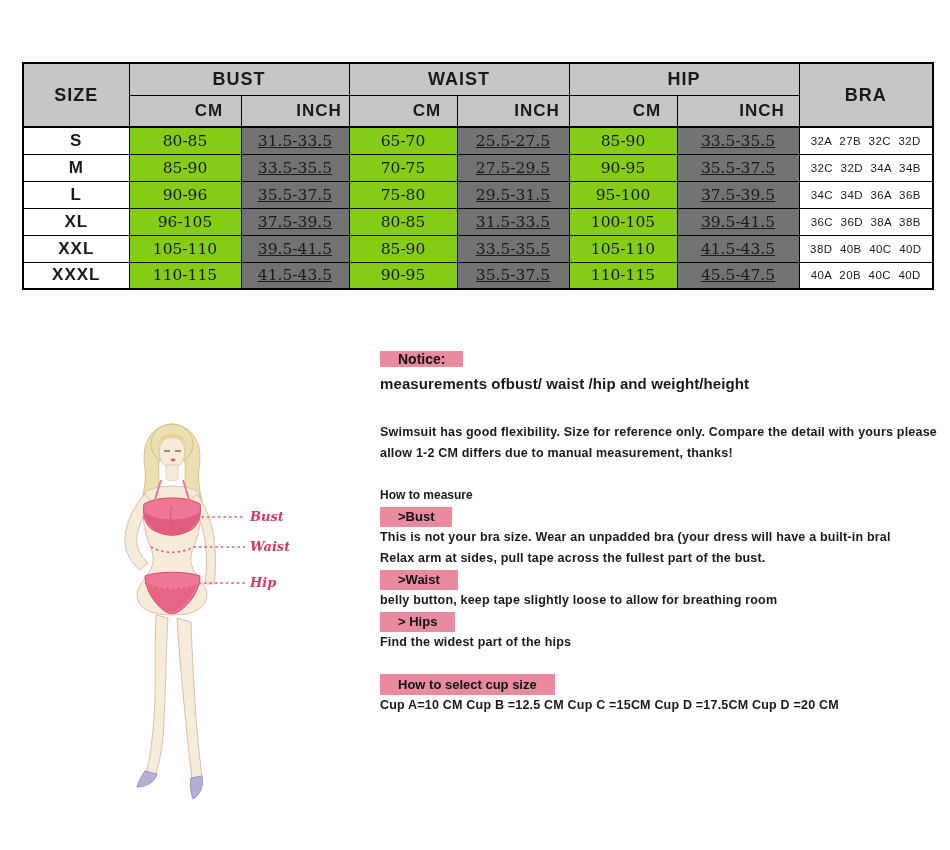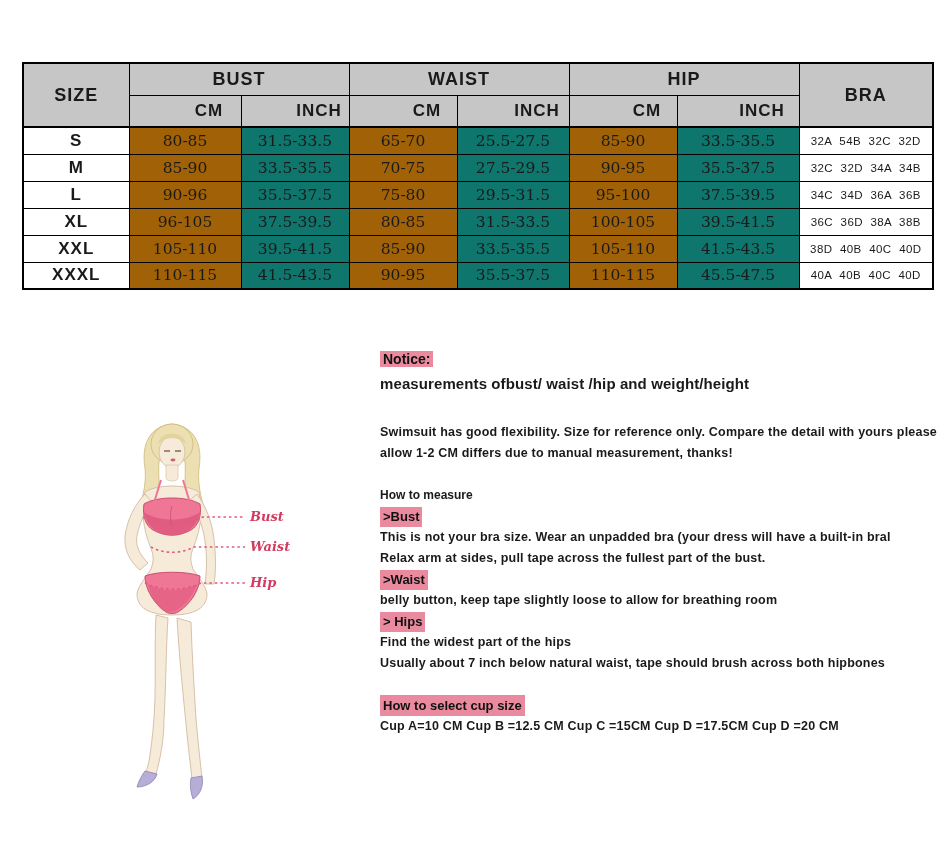--- a/index.html
+++ b/index.html
@@ -12,30 +12,30 @@
         border:2px solid #000;}
   table.size-chart th,table.size-chart td{border:1px solid #000;text-align:center;
         vertical-align:middle;padding:0;overflow:hidden;white-space:nowrap;}
   table.size-chart thead th{background:#c6c6c6;font-size:18px;font-weight:600;
         letter-spacing:1px;font-family:"Liberation Sans",sans-serif;}
   table.size-chart thead tr.r1 th{height:31px;}
   table.size-chart thead tr.r2 th{height:30px;font-size:17px;padding-left:48px;}
   table.size-chart thead{border-bottom:2px solid #000;}
   table.size-chart tbody tr{height:27px;}
   td.size-cell{font-size:17px;font-weight:600;letter-spacing:1px;}
-  td.num{font-family:"DejaVu Serif",serif;font-size:15.5px;background:#a16207;}
-  td.num.inch{background:#0f766e;}
+  td.num{font-family:"DejaVu Serif",serif;font-size:15.5px;background:#84cc16;}
+  td.num.inch{background:#737373;text-decoration:underline;}
   td.bra-cell{font-size:11.5px;letter-spacing:.4px;word-spacing:4px;font-weight:500;}
 
   
   #figure-box{position:absolute;left:95px;top:418px;width:240px;height:400px;}
 
   
   #text-col{position:absolute;left:380px;top:351px;width:562px;}
-  .hl{display:inline-block;background:#ea8a9f;color:#111;padding:0 3px;}
+  .hl{display:inline-block;background:#ea8a9f;color:#111;padding:0 18px;}
   .notice-head{font-size:14px;font-weight:bold;margin-bottom:7px;}
   .big-line{font-size:15px;font-weight:bold;line-height:20.5px;letter-spacing:.1px;}
   .gap-lg{height:27px;}
   .gap-md{height:21px;}
   .sm-line{font-size:12.5px;font-weight:bold;line-height:21px;letter-spacing:.2px;}
   .sec-title{font-size:12px;font-weight:bold;line-height:21px;}
   .sec-head{font-size:13px;font-weight:bold;line-height:20px;margin-top:1px;}
   .cup-head{font-size:13px;font-weight:bold;line-height:21px;margin-top:0;text-decoration:underline;}
 </style>
 </head>
@@ -74,21 +74,21 @@
       </thead>
       <tbody>
         <tr>
           <td class="size-cell">S</td>
           <td class="num">80-85</td>
           <td class="num inch">31.5-33.5</td>
           <td class="num">65-70</td>
           <td class="num inch">25.5-27.5</td>
           <td class="num">85-90</td>
           <td class="num inch">33.5-35.5</td>
-          <td class="bra-cell">32A 54B 32C 32D</td>
+          <td class="bra-cell">32A 27B 32C 32D</td>
         </tr>
         <tr>
           <td class="size-cell">M</td>
           <td class="num">85-90</td>
           <td class="num inch">33.5-35.5</td>
           <td class="num">70-75</td>
           <td class="num inch">27.5-29.5</td>
           <td class="num">90-95</td>
           <td class="num inch">35.5-37.5</td>
           <td class="bra-cell">32C 32D 34A 34B</td>
@@ -124,21 +124,21 @@
           <td class="bra-cell">38D 40B 40C 40D</td>
         </tr>
         <tr>
           <td class="size-cell">XXXL</td>
           <td class="num">110-115</td>
           <td class="num inch">41.5-43.5</td>
           <td class="num">90-95</td>
           <td class="num inch">35.5-37.5</td>
           <td class="num">110-115</td>
           <td class="num inch">45.5-47.5</td>
-          <td class="bra-cell">40A 40B 40C 40D</td>
+          <td class="bra-cell">40A 20B 40C 40D</td>
         </tr>
       </tbody>
     </table>
   </div>
 
   <div id="figure-box">
     <svg width="240" height="400" viewBox="0 0 240 400" xmlns="http://www.w3.org/2000/svg">
 
       <path d="M77,6 C55,8 46,26 50,50 C52,68 46,84 42,98 C52,106 62,98 64,86 C65,72 63,56 64,44 Z" fill="#ece0b2" stroke="#cdb878" stroke-width="0.8"></path>
       <path d="M77,6 C99,8 108,26 104,50 C102,70 108,86 112,100 C102,108 92,100 90,88 C89,72 91,56 90,44 Z" fill="#ece0b2" stroke="#cdb878" stroke-width="0.8"></path>
@@ -206,21 +206,20 @@
 
     <div class="sec-head">
       <span class="hl">&gt;Waist</span>
     </div>
     <div class="sm-line">belly button, keep tape slightly loose to allow for breathing room</div>
 
     <div class="sec-head">
       <span class="hl">&gt; Hips</span>
     </div>
     <div class="sm-line">Find the widest part of the hips</div>
-    <div class="sm-line">Usually about 7 inch below natural waist, tape should brush across both hipbones</div>
 
     <div class="gap-md"></div>
 
     <div class="cup-head">
       <span class="hl">How to select cup size</span>
     </div>
     <div class="sm-line">Cup A=10 CM Cup B =12.5 CM Cup C =15CM Cup D =17.5CM Cup D =20 CM</div>
 
   </div>
 </div>

